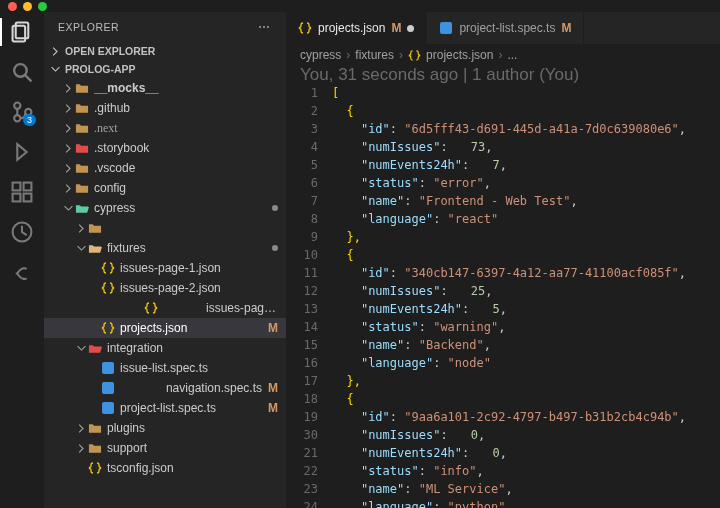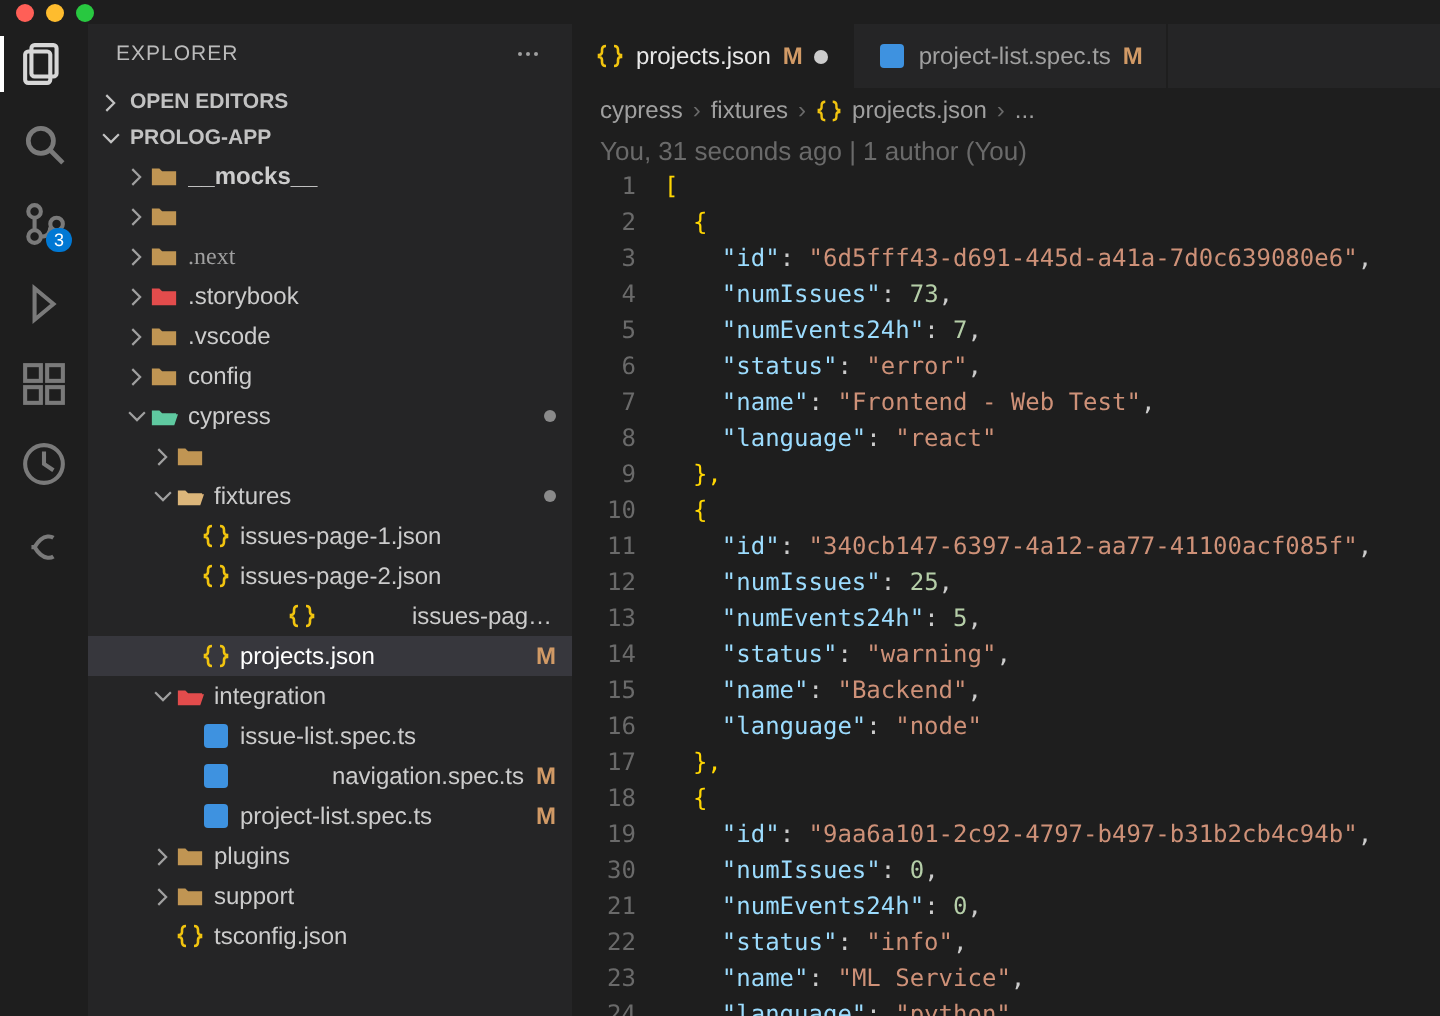--- a/index.html
+++ b/index.html
@@ -104,37 +104,37 @@
 .tab .dot2 { width:7px;height:7px;border-radius:50%;background:#cccccc; }
 
 .crumbs {
   height:22px; display:flex; align-items:center; gap:5px;
   padding:0 14px; font-size:12px; color:#a0a0a0;
 }
 .crumbs .sep { color:#6a6a6a; }
 .crumbs .ic { display:inline-flex; }
 
 .blame {
-  padding:0 14px; font-size:13px; color:#6a6a6a; height:18px; display:flex; align-items:center;
+  padding:0 14px; font-size:17px; color:#6a6a6a; height:18px; display:flex; align-items:center;
 }
 
 .code {
   flex:1; display:flex; overflow:auto;
   font-family: Menlo, Consolas, monospace; font-size:12px; line-height:18px;
 }
 .gutter { width:46px; text-align:right; color:#6a6a6a; padding-right:14px; }
 .gutter div { height:18px; }
 .src { flex:1; }
 .src div { height:18px; white-space:pre; }
 
 
 .p { color:#ffd602; } 
 .k { color:#9cdcfe; } 
 .s { color:#ce9178; } 
-.n { color:#b5cea8; } 
+.n { color:#b5cea8;margin-left:16px; } 
 .c { color:#cccccc; } 
 
 
 .ic-json { color:#f1c40f; }
 .ic-ts { color:#3e92e0; }
 .ic-folder { color:#c09553; }
 .ic-folder-open { color:#dcb67a; }
 .ic-cypress { color:#5fc9a0; }
 .ic-ng { color:#e34c4c; }
 
@@ -253,21 +253,21 @@
       <span>
           <svg width="16" height="14" viewBox="0 0 14 14" style="color:#a0a0a0">
             <use href="#i-dots"></use>
           </svg>
         </span>
     </div>
     <div class="section-title">
       <svg width="11" height="11" viewBox="0 0 14 14">
           <use href="#i-chevron-right"></use>
         </svg>
-      <span>OPEN EDITORS</span>
+      <span>OPEN EXPLORER</span>
     </div>
     <div class="section-title">
       <svg width="11" height="11" viewBox="0 0 14 14">
           <use href="#i-chevron-down"></use>
         </svg>
       <span>PROLOG-APP</span>
     </div>
     <div class="tree" id="tree">
         <div class="row" style="padding-left: 19px; font-weight: bold;">
           <span class="tw">
@@ -286,20 +286,21 @@
           <span class="tw">
             <svg width="11" height="11" viewBox="0 0 14 14">
               <use href="#i-chevron-right"></use>
             </svg>
           </span>
           <span class="ic ic-folder">
             <svg width="14" height="14" viewBox="0 0 15 14">
               <use href="#i-folder"></use>
             </svg>
           </span>
+          <span class="lbl ">.github</span>
         </div>
         <div class="row" style="padding-left: 19px; font-family: Liberation Serif, serif;">
           <span class="tw">
             <svg width="11" height="11" viewBox="0 0 14 14">
               <use href="#i-chevron-right"></use>
             </svg>
           </span>
           <span class="ic ic-folder">
             <svg width="14" height="14" viewBox="0 0 15 14">
               <use href="#i-folder"></use>

